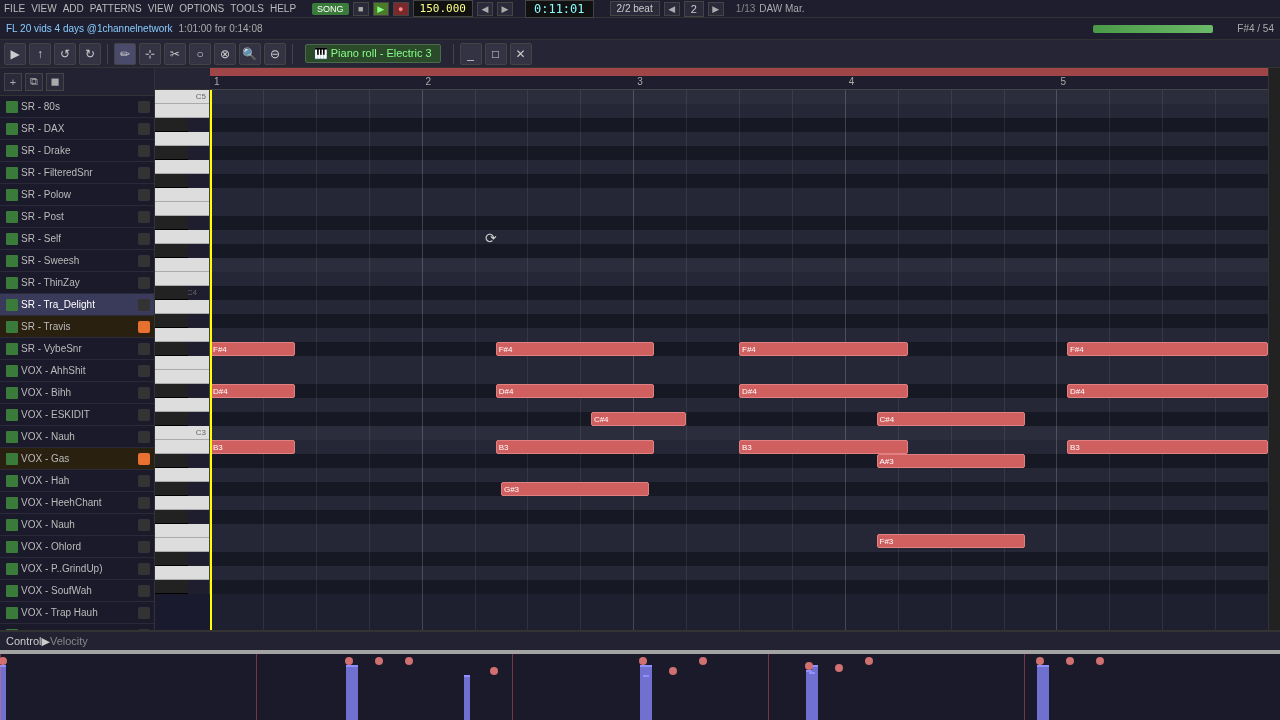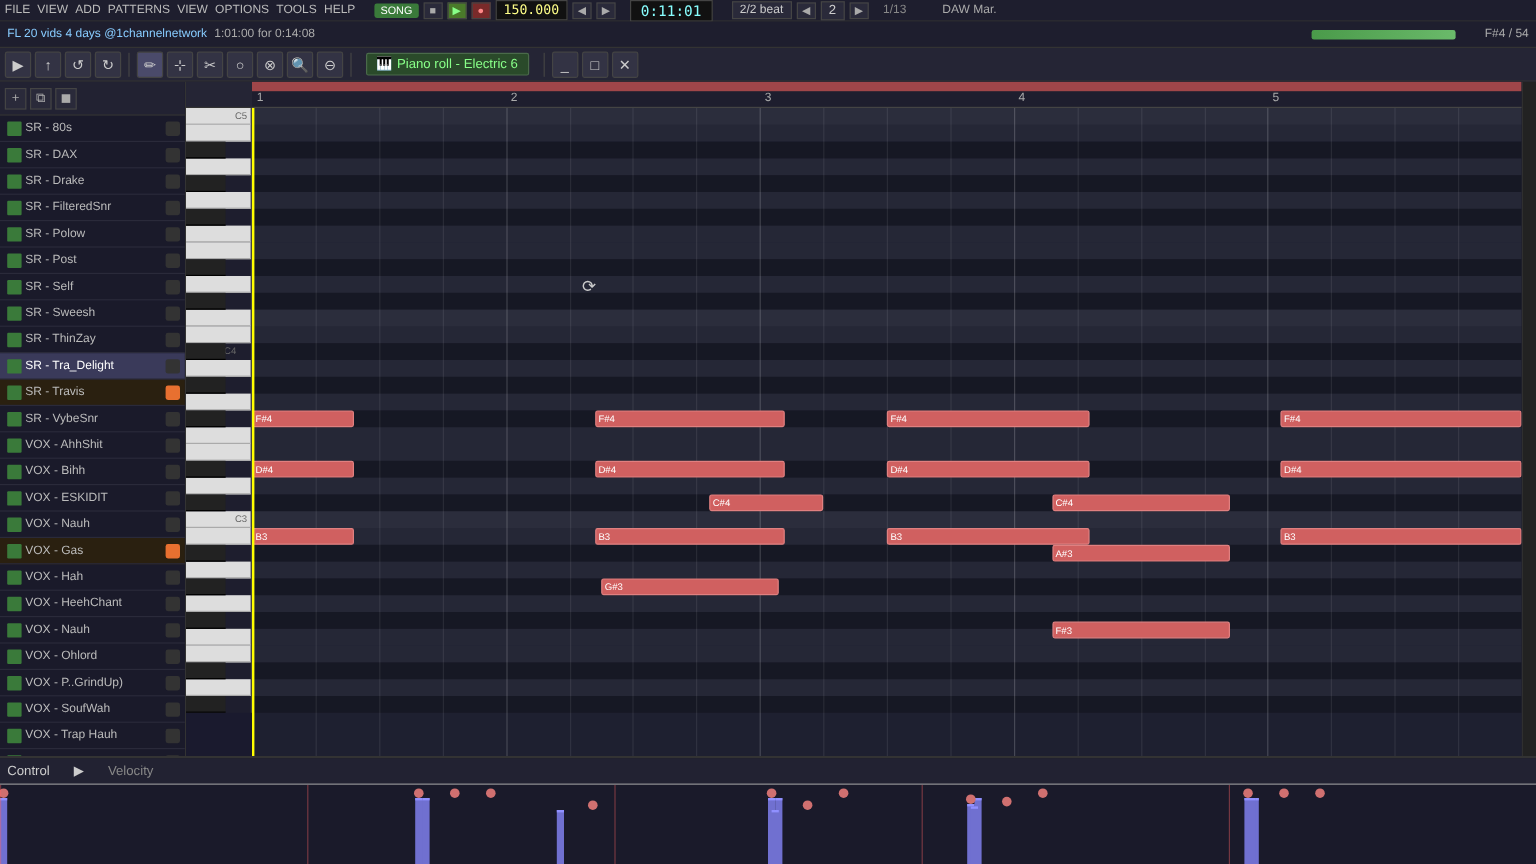--- a/index.html
+++ b/index.html
@@ -310,22 +310,22 @@
       display: flex;
       flex-direction: column;
       flex-shrink: 0;
     }
     .control-header {
       height: 22px;
       background: #222232;
       display: flex;
       align-items: center;
       padding: 0 6px;
-      border-bottom: 1px solid #a3a3a3;
-      gap: 20px;
+      border-bottom: 4px solid #a3a3a3;
+      gap: 0;
     }
     .control-label {
       font-size: 11px;
       color: #ccc;
     }
     .velocity-label {
       font-size: 11px;
       color: #888;
     }
     .velocity-area {
@@ -391,21 +391,21 @@
     <div class="bpm-display">150.000</div>
     <div class="transport-btn">◀</div>
     <div class="transport-btn">▶</div>
     <div class="time-display">0:11:01</div>
     <div style="width:8px;"></div>
     <div class="beat-display">2/2 beat</div>
     <div class="transport-btn">◀</div>
     <div style="background:#2a2a3a;border:1px solid #444;padding:1px 6px;font-size:11px;">2</div>
     <div class="transport-btn">▶</div>
     <div style="margin-left:8px;font-size:10px;color:#888;">1/13</div>
-    <div style="font-size:10px;color:#aaa;margin-left:26px;">DAW Mar.</div>
+    <div style="font-size:10px;color:#aaa;">DAW Mar.</div>
   </div>
 </div>
 
 <div class="second-bar">
   <span class="info-text">FL 20 vids 4 days @1channelnetwork</span>
   <span>1:01:00 for 0:14:08</span>
   <div style="margin-left:auto;display:flex;align-items:center;gap:24px;">
     <div class="green-progress"></div>
     <span>F#4 / 54</span>
   </div>
@@ -419,21 +419,21 @@
   <div class="toolbar-sep"></div>
   <div class="toolbar-btn active">✏</div>
   <div class="toolbar-btn">⊹</div>
   <div class="toolbar-btn">✂</div>
   <div class="toolbar-btn">○</div>
   <div class="toolbar-btn">⊗</div>
   <div class="toolbar-btn">🔍</div>
   <div class="toolbar-btn">⊖</div>
   <div class="toolbar-sep"></div>
   <span class="piano-roll-label">
-    🎹 <span>Piano roll - Electric 6</span>
+    🎹 <span>Piano roll - Electric 3</span>
   </span>
   <div class="toolbar-sep"></div>
   <div class="toolbar-btn">_</div>
   <div class="toolbar-btn">□</div>
   <div class="toolbar-btn">✕</div>
 </div>
 
 <div class="main-area">
 
   <div class="sidebar">
@@ -706,21 +706,21 @@
           <div class="note-block" style="left: 27%; width: 15%; top: 252px;">F#4</div>
           <div class="note-block" style="left: 27%; width: 15%; top: 294px;">D#4</div>
           <div class="note-block" style="left: 27%; width: 15%; top: 350px;">B3</div>
           <div class="note-block" style="left: 27.5%; width: 14%; top: 392px;">G#3</div>
           <div class="note-block" style="left: 36%; width: 9%; top: 322px;">C#4</div>
           <div class="note-block" style="left: 50%; width: 16%; top: 252px;">F#4</div>
           <div class="note-block" style="left: 50%; width: 16%; top: 294px;">D#4</div>
           <div class="note-block" style="left: 50%; width: 16%; top: 350px;">B3</div>
           <div class="note-block" style="left: 63%; width: 14%; top: 322px;">C#4</div>
           <div class="note-block" style="left: 63%; width: 14%; top: 364px;">A#3</div>
-          <div class="note-block" style="left: 63%; width: 14%; top: 428px;">F#3</div>
+          <div class="note-block" style="left: 63%; width: 14%; top: 444px;">F#3</div>
           <div class="note-block" style="left: 81%; width: 19%; top: 252px;">F#4</div>
           <div class="note-block" style="left: 81%; width: 19%; top: 294px;">D#4</div>
           <div class="note-block" style="left: 81%; width: 19%; top: 350px;">B3</div>
           <div class="playhead" style="left: 0%;"></div>
           <div style="position: absolute; left: 26%; top: 140px; width: 16px; height: 16px; color: rgb(204, 204, 204); font-size: 14px; z-index: 20;">⟳</div>
         </div>
 
       <div class="scrollbar-right"></div>
     </div>
 

